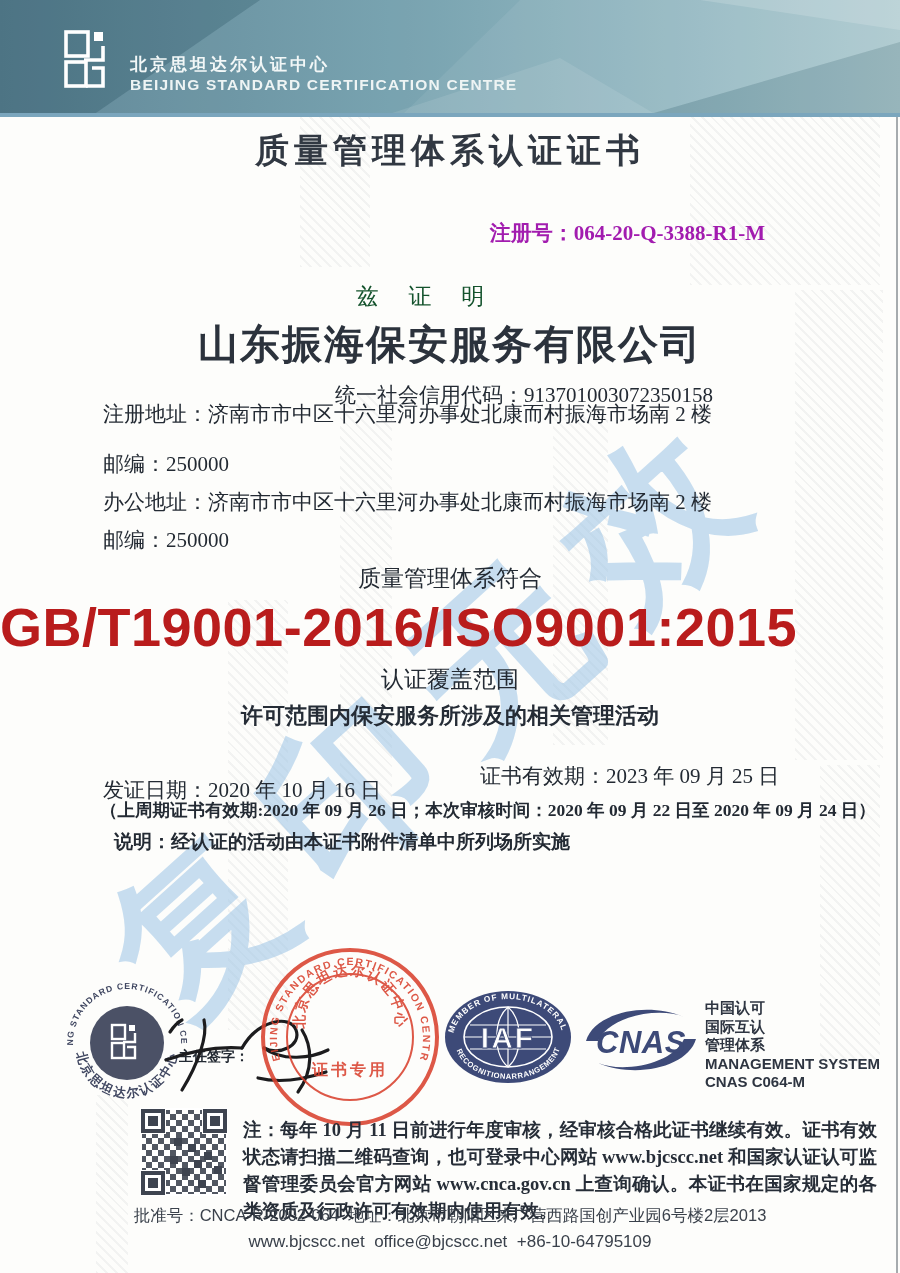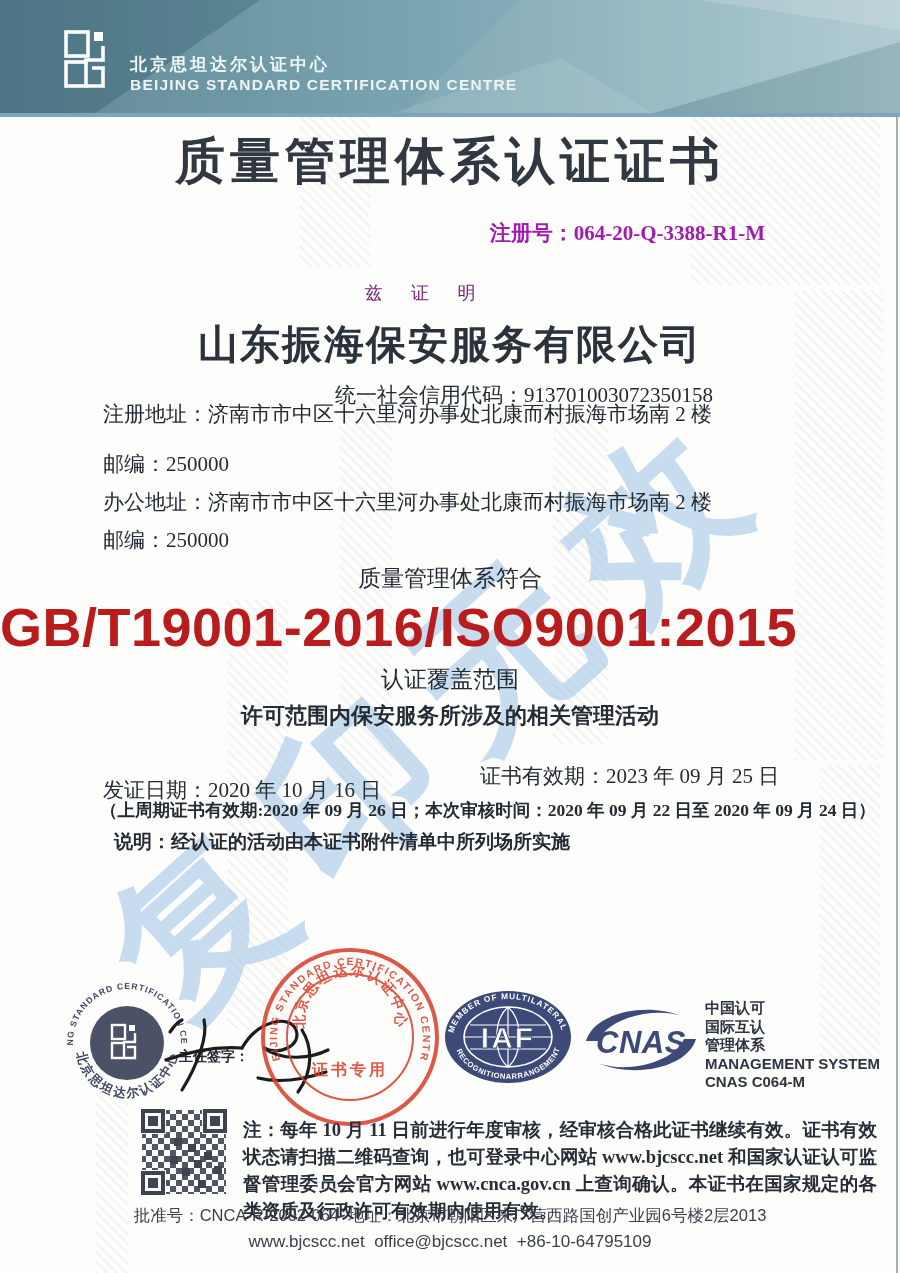--- a/index.html
+++ b/index.html
@@ -19,24 +19,24 @@
   
   .watermark{
     left:30px;top:600px;width:820px;text-align:center;
     font-family:"Liberation Sans","DejaVu Sans",sans-serif;font-weight:700;
     font-size:168px;letter-spacing:34px;color:#9cc4e6;opacity:.55;
     transform:rotate(-42deg);transform-origin:center;pointer-events:none;white-space:nowrap;
   }
   .hatch{background:repeating-linear-gradient(45deg,rgba(70,80,92,.06) 0 2px,transparent 2px 7px);}
   .edge-line{right:2px;top:117px;bottom:0;width:2px;background:#a6abae;}
   
-  .title{left:0;right:0;top:128px;text-align:center;font-size:50px;font-weight:700;
+  .title{left:0;right:0;top:128px;text-align:center;font-size:34px;font-weight:700;
          letter-spacing:5px;color:#313842;}
   .regno{left:0;right:135px;top:219px;text-align:right;font-size:21px;font-weight:700;color:#a21caf;}
-  .certify{left:12px;right:60px;top:281px;text-align:center;font-size:18px;letter-spacing:12px;color:#701a75;}
+  .certify{left:12px;right:60px;top:281px;text-align:center;font-size:23px;letter-spacing:12px;color:#14532d;}
   .company{left:0;right:0;top:317px;text-align:center;font-size:40px;font-weight:700;
            letter-spacing:2px;color:#2b323c;}
   .credit{left:335px;top:381px;font-size:21px;color:#232a33;}
   .addr1{left:103px;top:400px;font-size:21px;}
   .zip1{left:103px;top:450px;font-size:21px;}
   .addr2{left:103px;top:488px;font-size:21px;}
   .zip2{left:103px;top:526px;font-size:21px;}
   .conform{left:0;right:0;top:563px;text-align:center;font-size:23px;color:#232a33;}
   .standard{left:0;right:0;top:596px;font-size:54px;font-weight:700;
             font-family:"Liberation Sans","DejaVu Sans",sans-serif;color:#b91c1c;letter-spacing:.5px;}

